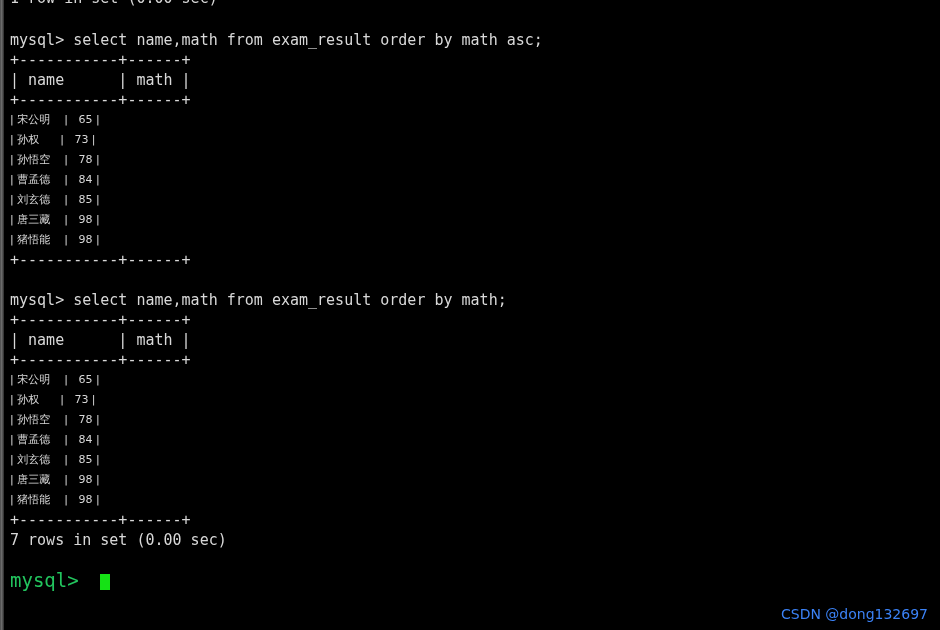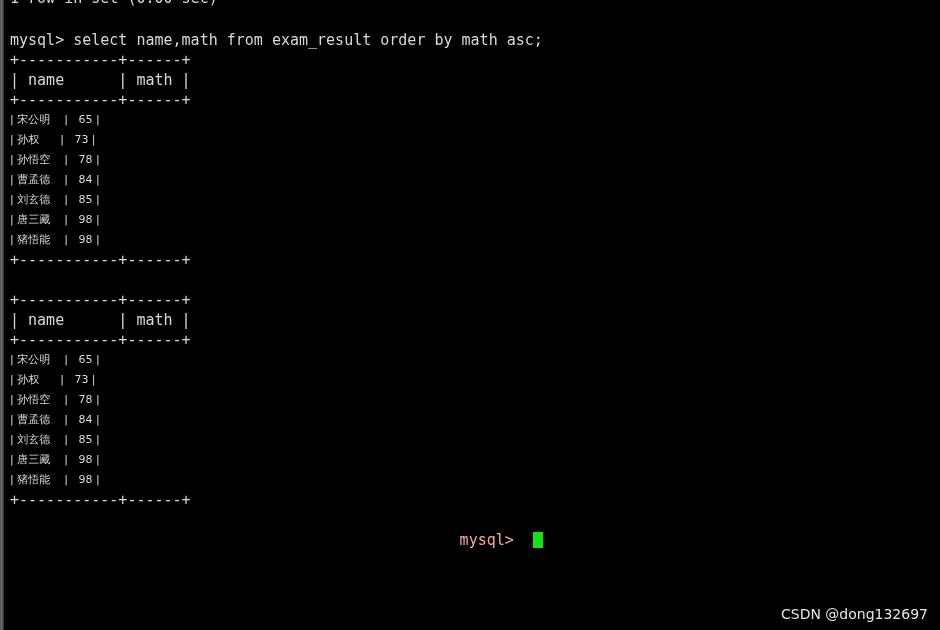--- a/index.html
+++ b/index.html
@@ -58,44 +58,43 @@
     white-space: pre;
   }
   #body-lines {
     position: absolute;
     left: 10px;
     top: 30px;
   }
   .prompt-line {
     height: 20px;
     line-height: 20px;
-    font-size: 15px;
-    color: #fca5a5;
+    font-size: 19px;
+    color: #22c55e;
     white-space: pre;
-    text-align: right;
   }
   .cursor {
     display: inline-block;
     width: 10px;
     height: 16px;
     background: #15e215;
     vertical-align: -3px;
     margin-left: 10px;
   }
   .cjk {
     font-family: "DejaVu Sans", "Liberation Sans", sans-serif;
     font-size: 11px;
   }
   #watermark {
     position: absolute;
     right: 12px;
     bottom: 8px;
     font-family: "DejaVu Sans", "Liberation Sans", sans-serif;
     font-size: 14px;
-    color: #e5e5e5;
+    color: #3b82f6;
     white-space: pre;
   }
 </style>
 </head>
 <body>
 
 <div id="terminal">
 
   <div id="left-edge"></div>
 
@@ -112,31 +111,33 @@
       <div class="line cjk">| 宋公明    |   65 |</div>
       <div class="line cjk">| 孙权      |   73 |</div>
       <div class="line cjk">| 孙悟空    |   78 |</div>
       <div class="line cjk">| 曹孟德    |   84 |</div>
       <div class="line cjk">| 刘玄德    |   85 |</div>
       <div class="line cjk">| 唐三藏    |   98 |</div>
       <div class="line cjk">| 猪悟能    |   98 |</div>
       <div class="line">+-----------+------+</div>
       <div class="line blank"></div>
 
+      <div class="line">mysql&gt; select name,math from exam_result order by math;</div>
       <div class="line">+-----------+------+</div>
       <div class="line">| name      | math |</div>
       <div class="line">+-----------+------+</div>
       <div class="line cjk">| 宋公明    |   65 |</div>
       <div class="line cjk">| 孙权      |   73 |</div>
       <div class="line cjk">| 孙悟空    |   78 |</div>
       <div class="line cjk">| 曹孟德    |   84 |</div>
       <div class="line cjk">| 刘玄德    |   85 |</div>
       <div class="line cjk">| 唐三藏    |   98 |</div>
       <div class="line cjk">| 猪悟能    |   98 |</div>
       <div class="line">+-----------+------+</div>
+      <div class="line">7 rows in set (0.00 sec)</div>
       <div class="line blank"></div>
 
       <div class="prompt-line"><span>mysql&gt; </span><span class="cursor"></span></div>
 
     </div>
   </div>
 
   <div id="watermark">CSDN @dong132697</div>
 
 </div>

